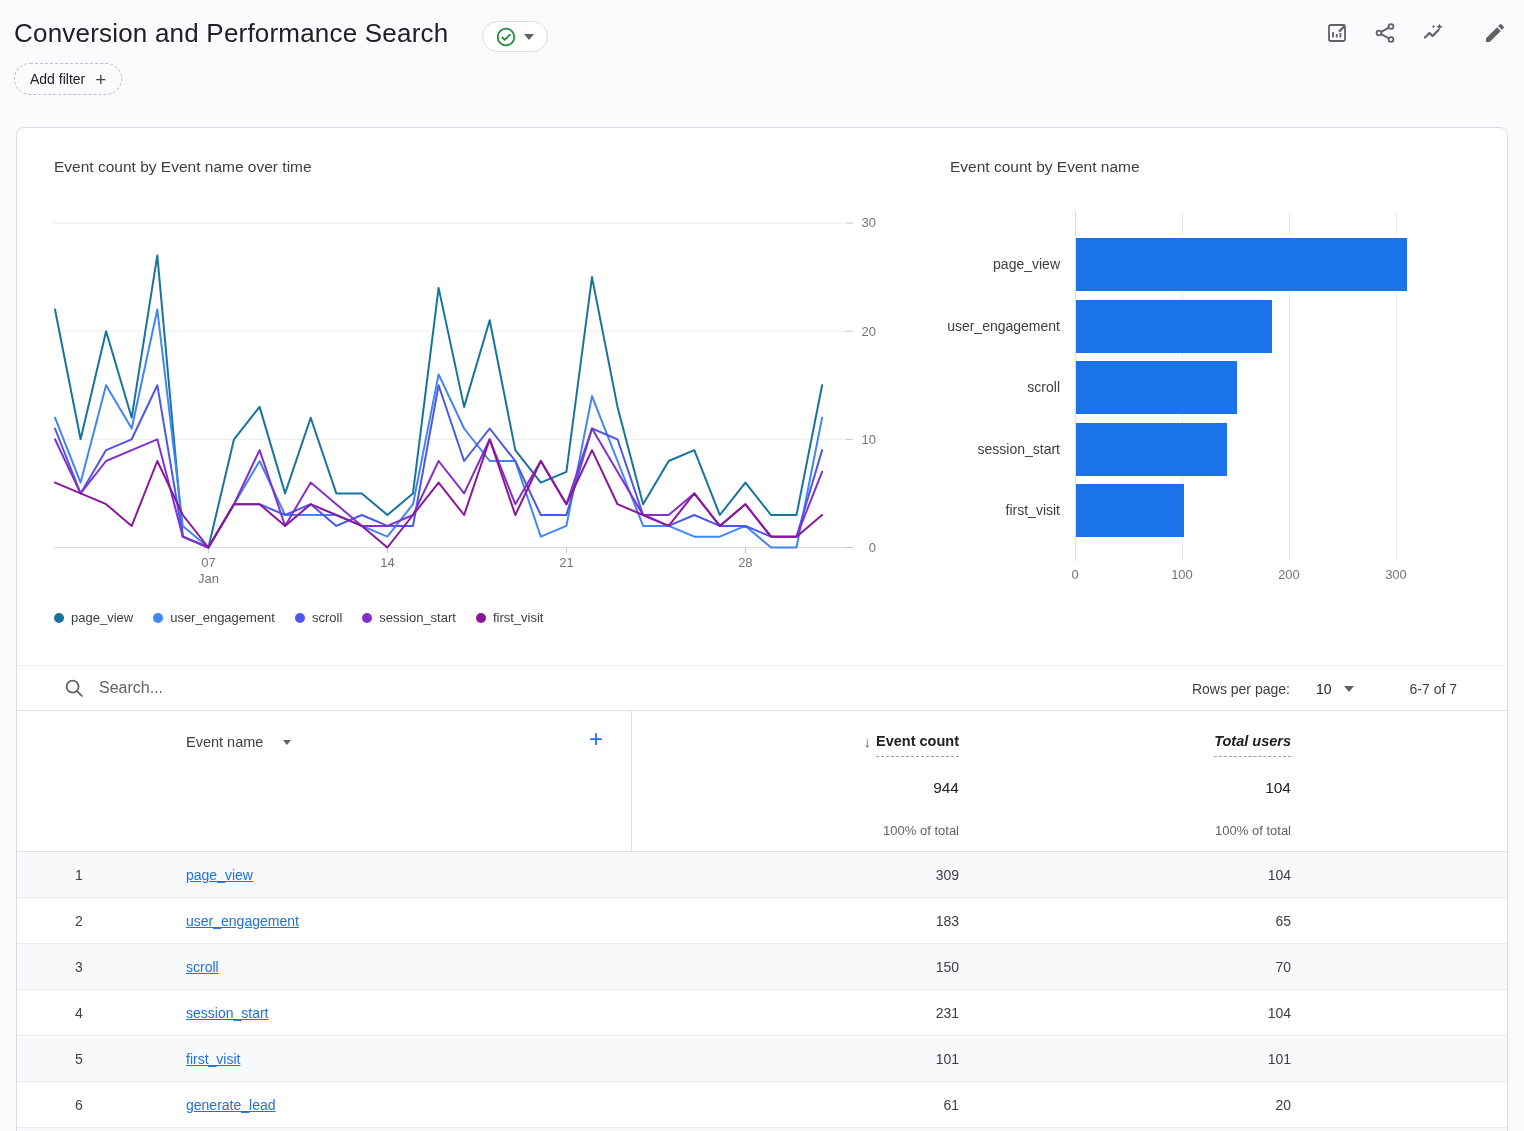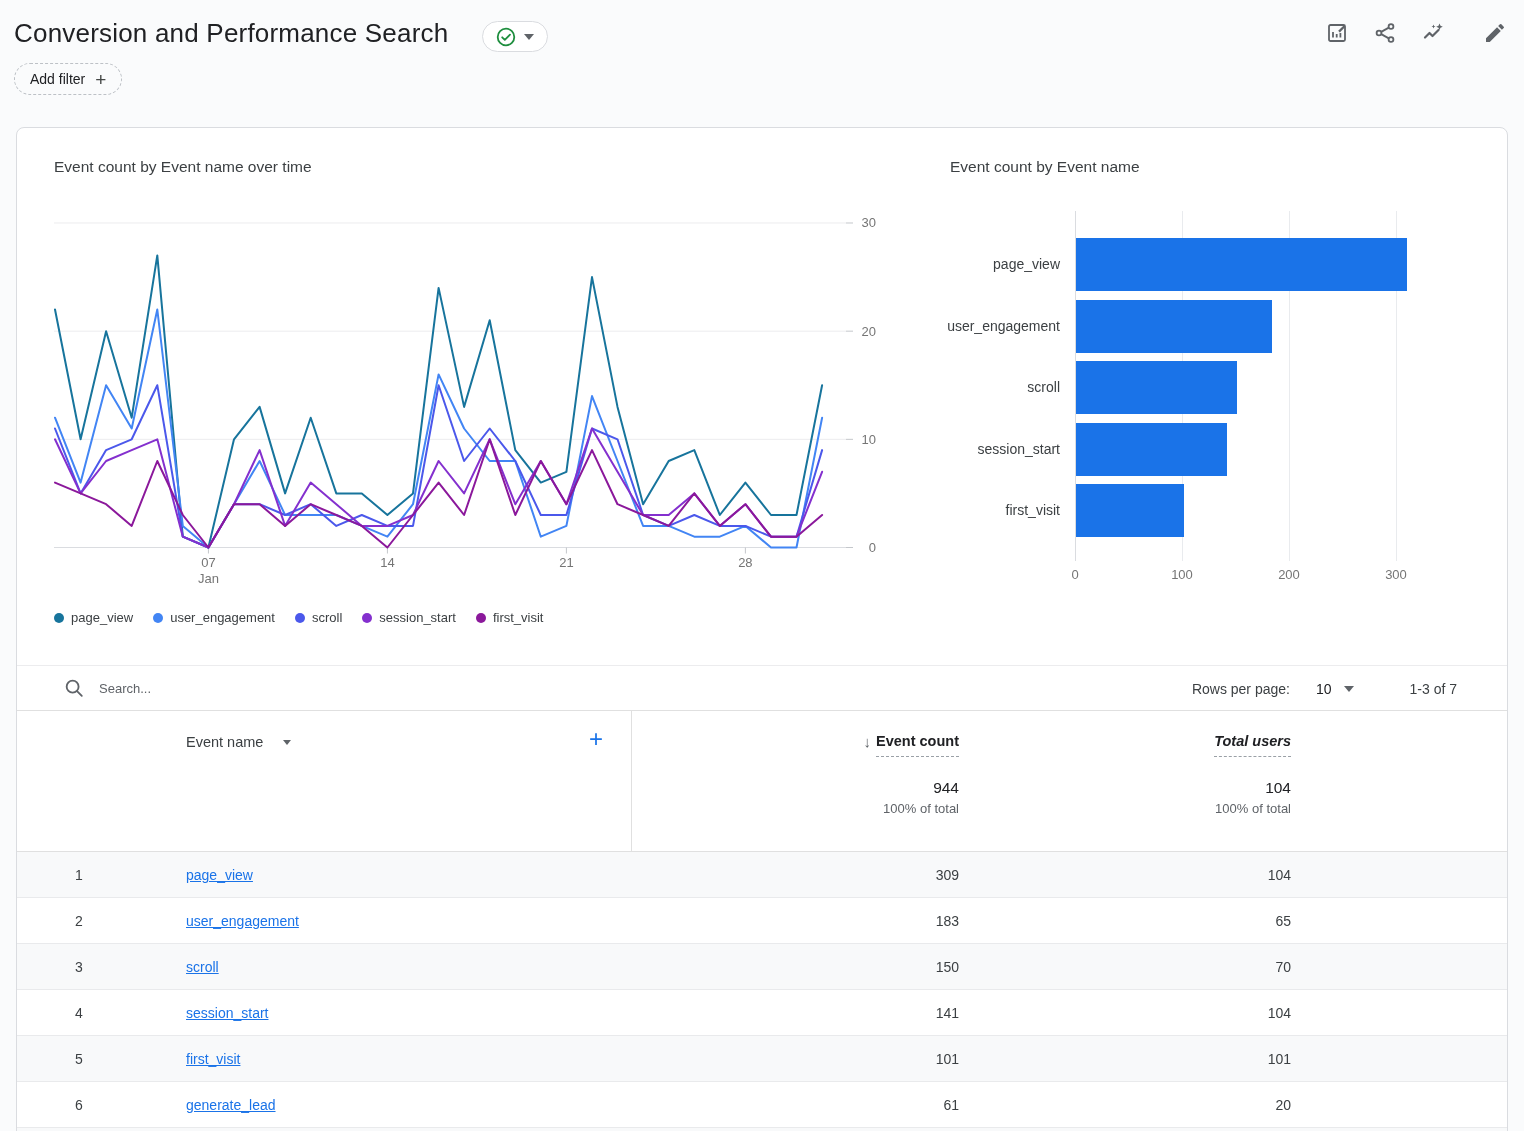--- a/index.html
+++ b/index.html
@@ -50,41 +50,41 @@
   .bc-bar { position:absolute; }
   .bc-ticklabel { position:absolute; width:44px; text-align:center; font-size:13px; color:#757575; }
   
   .search-row {
     position:absolute; left:0; top:537px; width:100%; height:46px;
     border-top:1px solid #ececee; border-bottom:1px solid #e0e0e0;
     display:flex; align-items:center;
   }
   .search-row .mag { margin-left:46px; }
   .search-input {
-    border:none; outline:none; margin-left:14px; font-size:13px; color:#202124; width:360px;
+    border:none; outline:none; margin-left:14px; font-size:16px; color:#202124; width:360px;
     font-family:"Liberation Sans", sans-serif; background:transparent;
   }
   .search-input::placeholder { color:#5f6368; opacity:1; }
   .pager { position:absolute; right:50px; top:0; height:46px; display:flex; align-items:center; font-size:14px; color:#3c4043; }
   .pager .rpp-value { margin-left:26px; color:#202124; }
   .pager .caret { margin-left:12px; border-top-color:#5f6368; cursor:pointer; }
   .pager .range { margin-left:56px; }
   
   .thead { position:absolute; left:0; top:583px; width:100%; height:141px; border-bottom:1px solid #e0e0e0; }
   .dim-header { position:absolute; left:169px; top:23px; display:flex; align-items:center; gap:20px; font-size:14.5px; color:#3c4043; }
   .dim-header .caret { border-top-width:5px; border-left-width:4.5px; border-right-width:4.5px; }
   .add-col { position:absolute; left:572px; top:14px; font-size:24px; color:#1a73e8; font-weight:400; background:none; border:none; cursor:pointer; font-family:"Liberation Sans", sans-serif; }
   .mh { position:absolute; top:22px; display:flex; align-items:flex-start; gap:5px; font-size:14.5px; color:#202124; font-weight:700; }
   .mh .sort-arrow { color:#5f6368; font-weight:400; font-size:15px; }
   .dashed-u { border-bottom:1px dashed #9aa0a6; padding-bottom:7px; }
   .mh1 { right:548px; }
   .mh2 { right:216px;font-style:italic; }
   .tot { position:absolute; text-align:right; }
   .tot .big { font-size:15.5px; font-weight:400; color:#202124; }
-  .tot .pct { font-size:13px; color:#5f6368; margin-top:4px; }
+  .tot .pct { font-size:13px; color:#5f6368; margin-top:26px; }
   .tot1 { right:548px; top:68px; }
   .tot2 { right:216px; top:68px; }
   .col-divider { position:absolute; left:614px; top:583px; width:1px; height:452px; background:#e0e0e0; }
   .tbody { position:absolute; left:0; top:724px; width:100%; }
   .trow { position:relative; width:100%; height:46px; border-bottom:1px solid #e9eaec; background:#fff; }
   .trow.odd { background:#f8f9fa; }
   .trow .idx { position:absolute; left:58px; top:0; line-height:46px; font-size:14px; color:#3c4043; }
   .trow .evlink { position:absolute; left:169px; top:0; line-height:46px; font-size:14px; color:#1a73e8; text-decoration:underline; cursor:pointer; }
   .trow .val { position:absolute; top:0; line-height:46px; font-size:14px; color:#3c4043; }
   .trow .val.c1 { right:548px; }
@@ -221,21 +221,21 @@
   <div class="search-row">
     <svg class="mag" width="22" height="22" viewBox="0 0 24 24" fill="none" stroke="#5f6368" stroke-width="2">
       <circle cx="10.5" cy="10.5" r="6.5"></circle>
       <line x1="15.3" y1="15.3" x2="20.5" y2="20.5" stroke-linecap="round"></line>
     </svg>
     <input class="search-input" type="text" placeholder="Search..." style="">
     <div class="pager">
       <span>Rows per page:</span>
       <span class="rpp-value">10</span>
       <span class="caret"></span>
-      <span class="range">1-3 of 7</span>
+      <span class="range">6-7 of 7</span>
     </div>
   </div>
 
   <div class="thead">
     <div class="dim-header">
       <span>Event name</span>
       <span class="caret"></span>
     </div>
     <button class="add-col">+</button>
     <div class="mh mh1">
@@ -272,21 +272,21 @@
       </div>
       <div class="trow odd">
         <span class="idx">3</span>
         <a class="evlink">scroll</a>
         <span class="val c1">150</span>
         <span class="val c2">70</span>
       </div>
       <div class="trow">
         <span class="idx">4</span>
         <a class="evlink">session_start</a>
-        <span class="val c1">141</span>
+        <span class="val c1">231</span>
         <span class="val c2">104</span>
       </div>
       <div class="trow odd">
         <span class="idx">5</span>
         <a class="evlink">first_visit</a>
         <span class="val c1">101</span>
         <span class="val c2">101</span>
       </div>
       <div class="trow">
         <span class="idx">6</span>

